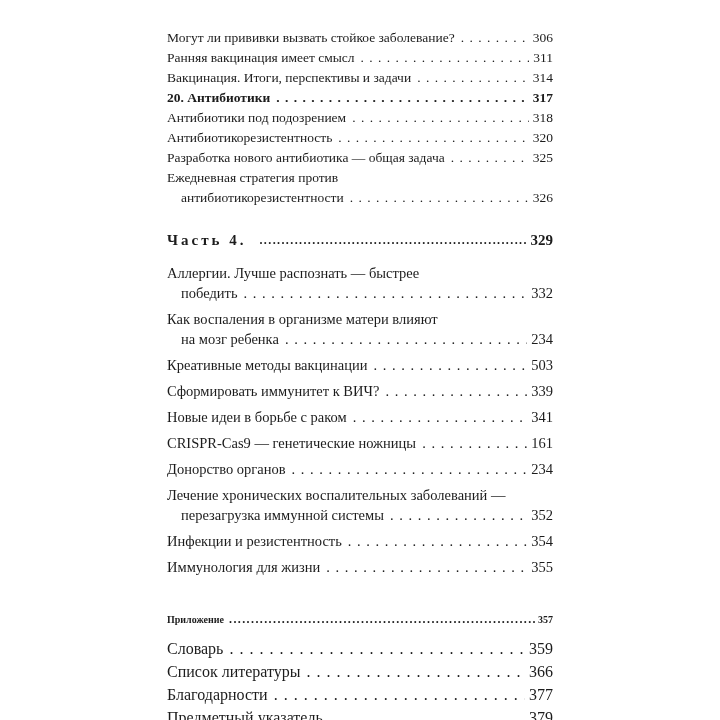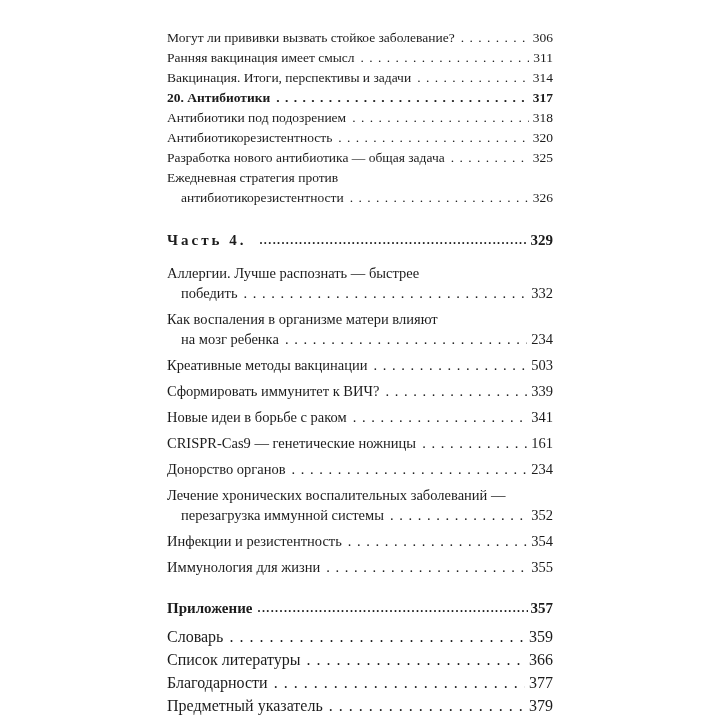--- a/index.html
+++ b/index.html
@@ -58,23 +58,23 @@
     letter-spacing: 3px;
     margin-right: 8px;
     white-space: nowrap;
   }
   .block-future-entries {
     font-size: 14.5px;
     line-height: 20px;
   }
   .block-future-entries .entry { margin-bottom: 6px; }
   .block-appendix-header {
-    margin-top: 20px;
+    margin-top: 32px;
     margin-bottom: 7px;
-    font-size: 15px;
+    font-size: 10px;
     line-height: 20px;
   }
   .block-appendix-entries {
     font-size: 16px;
     line-height: 23px;
   }
 </style>
 </head>
 <body>
 

